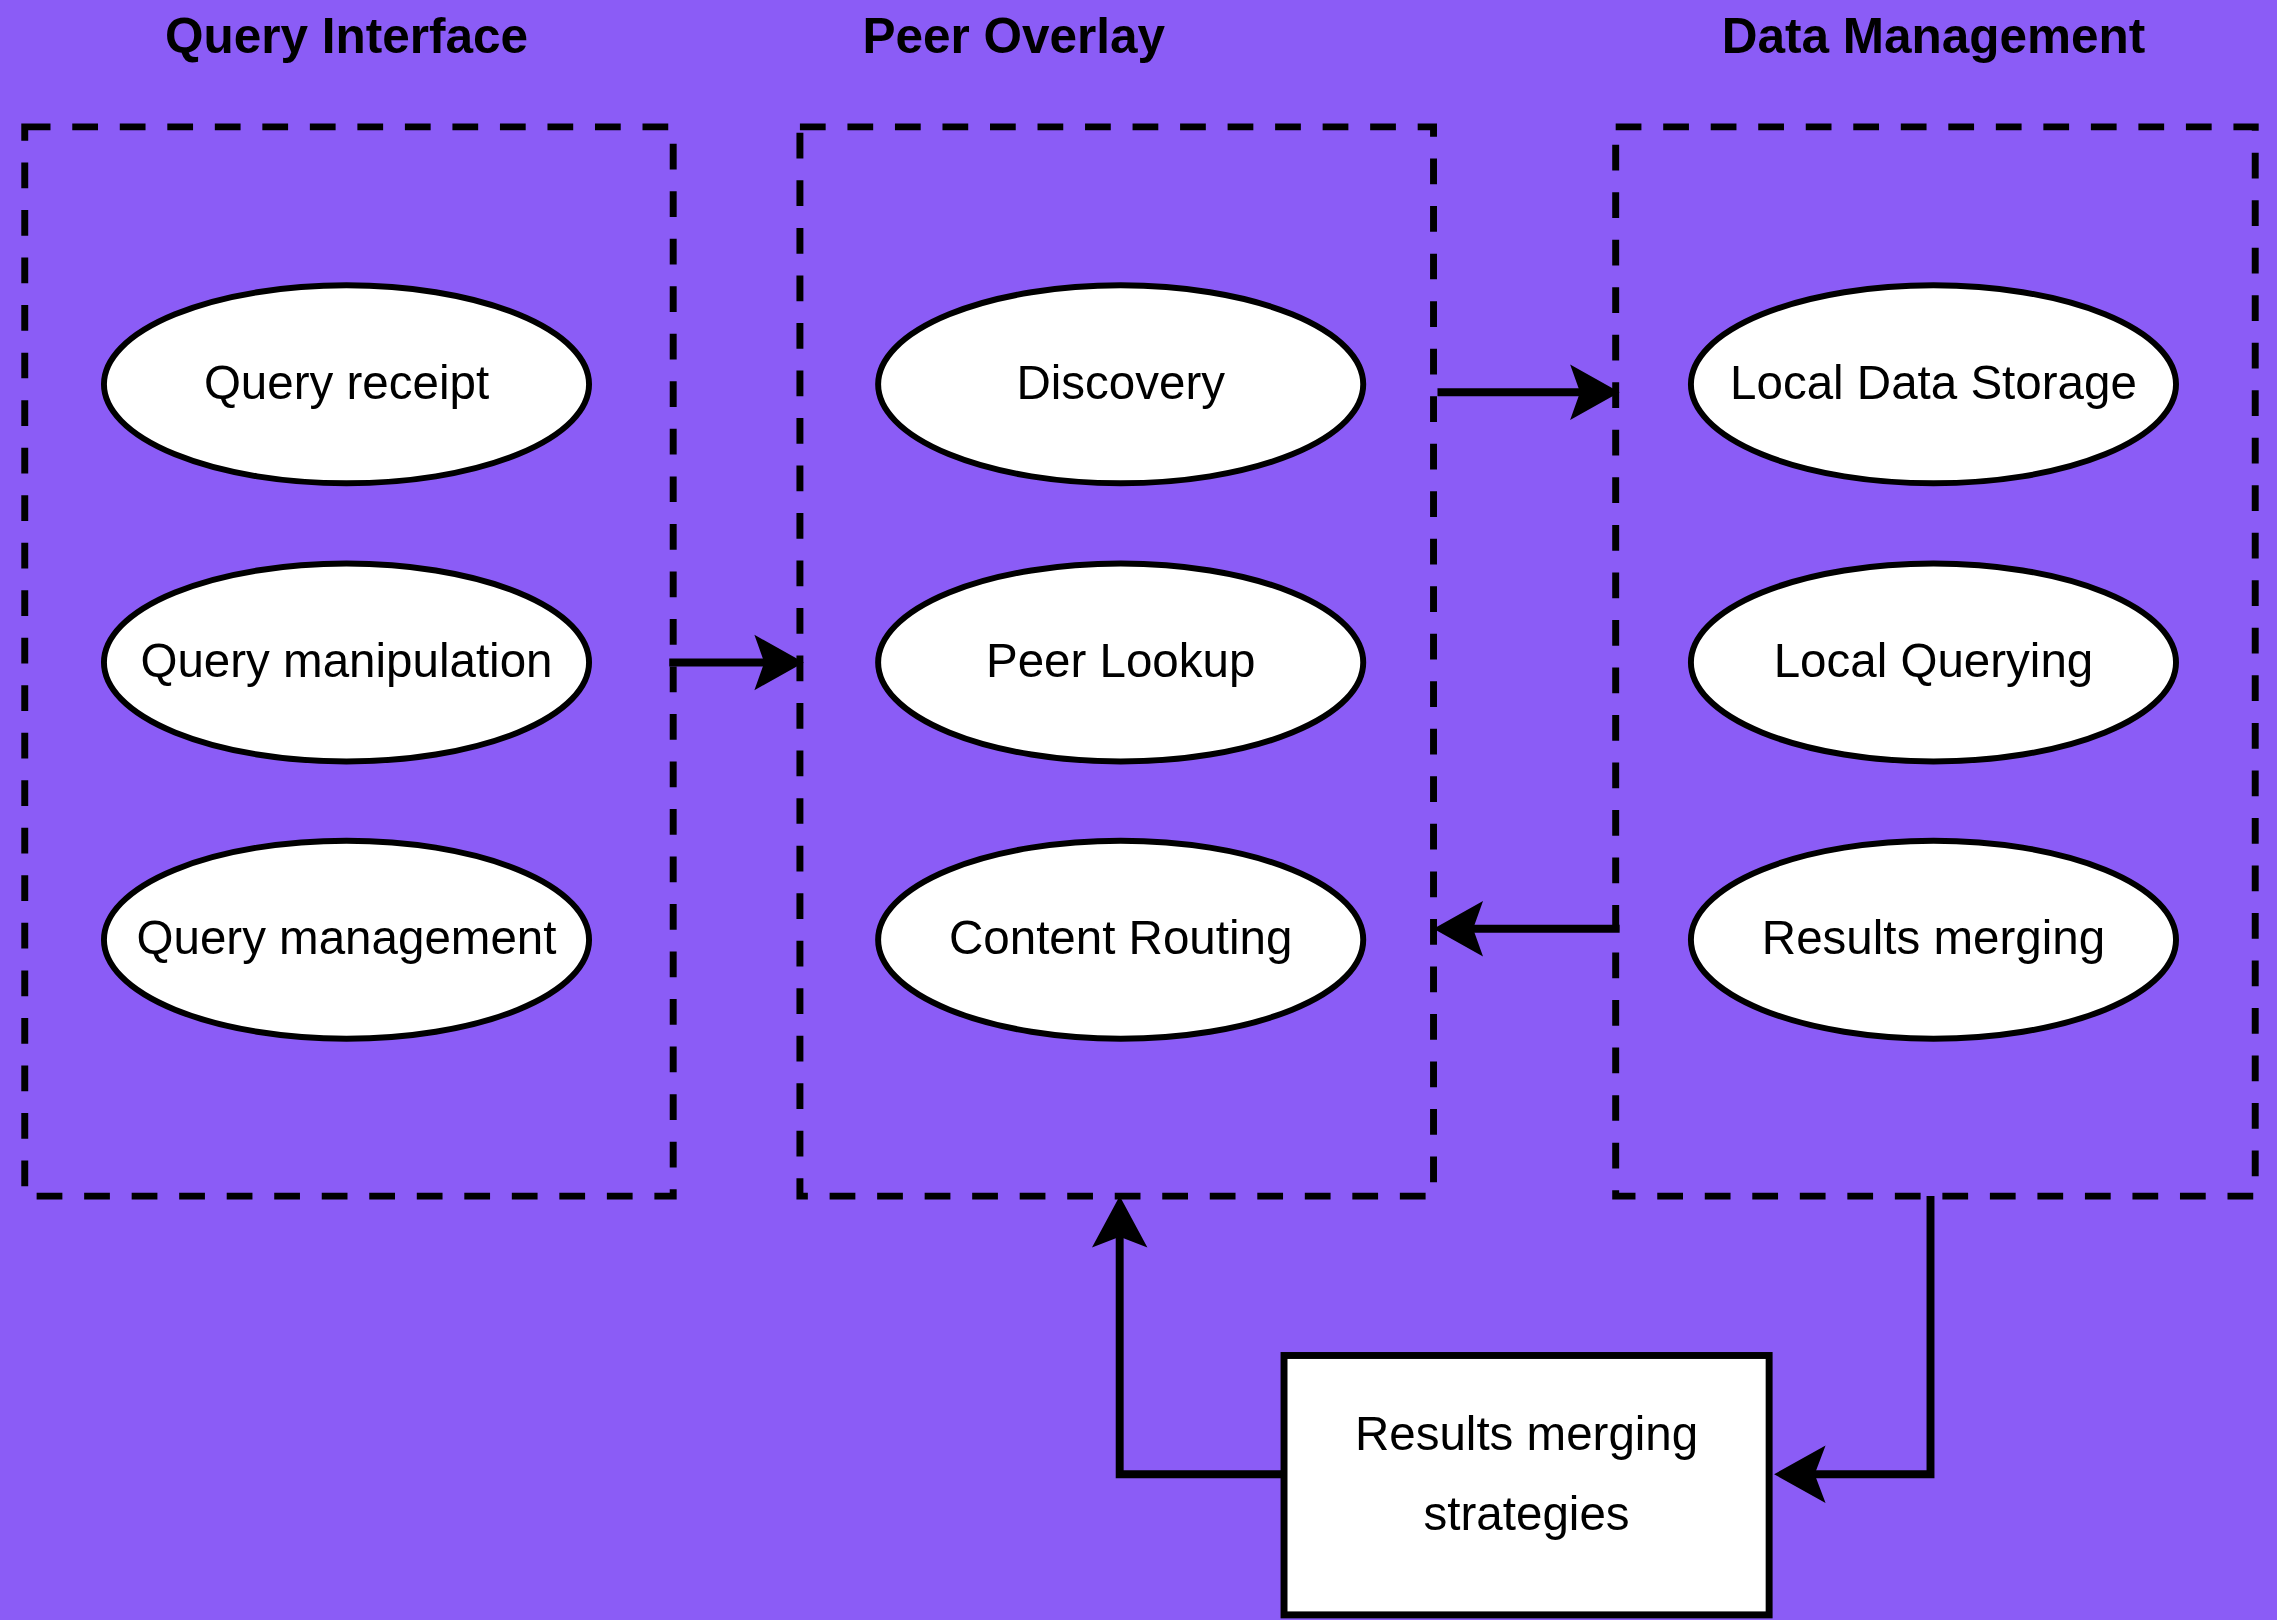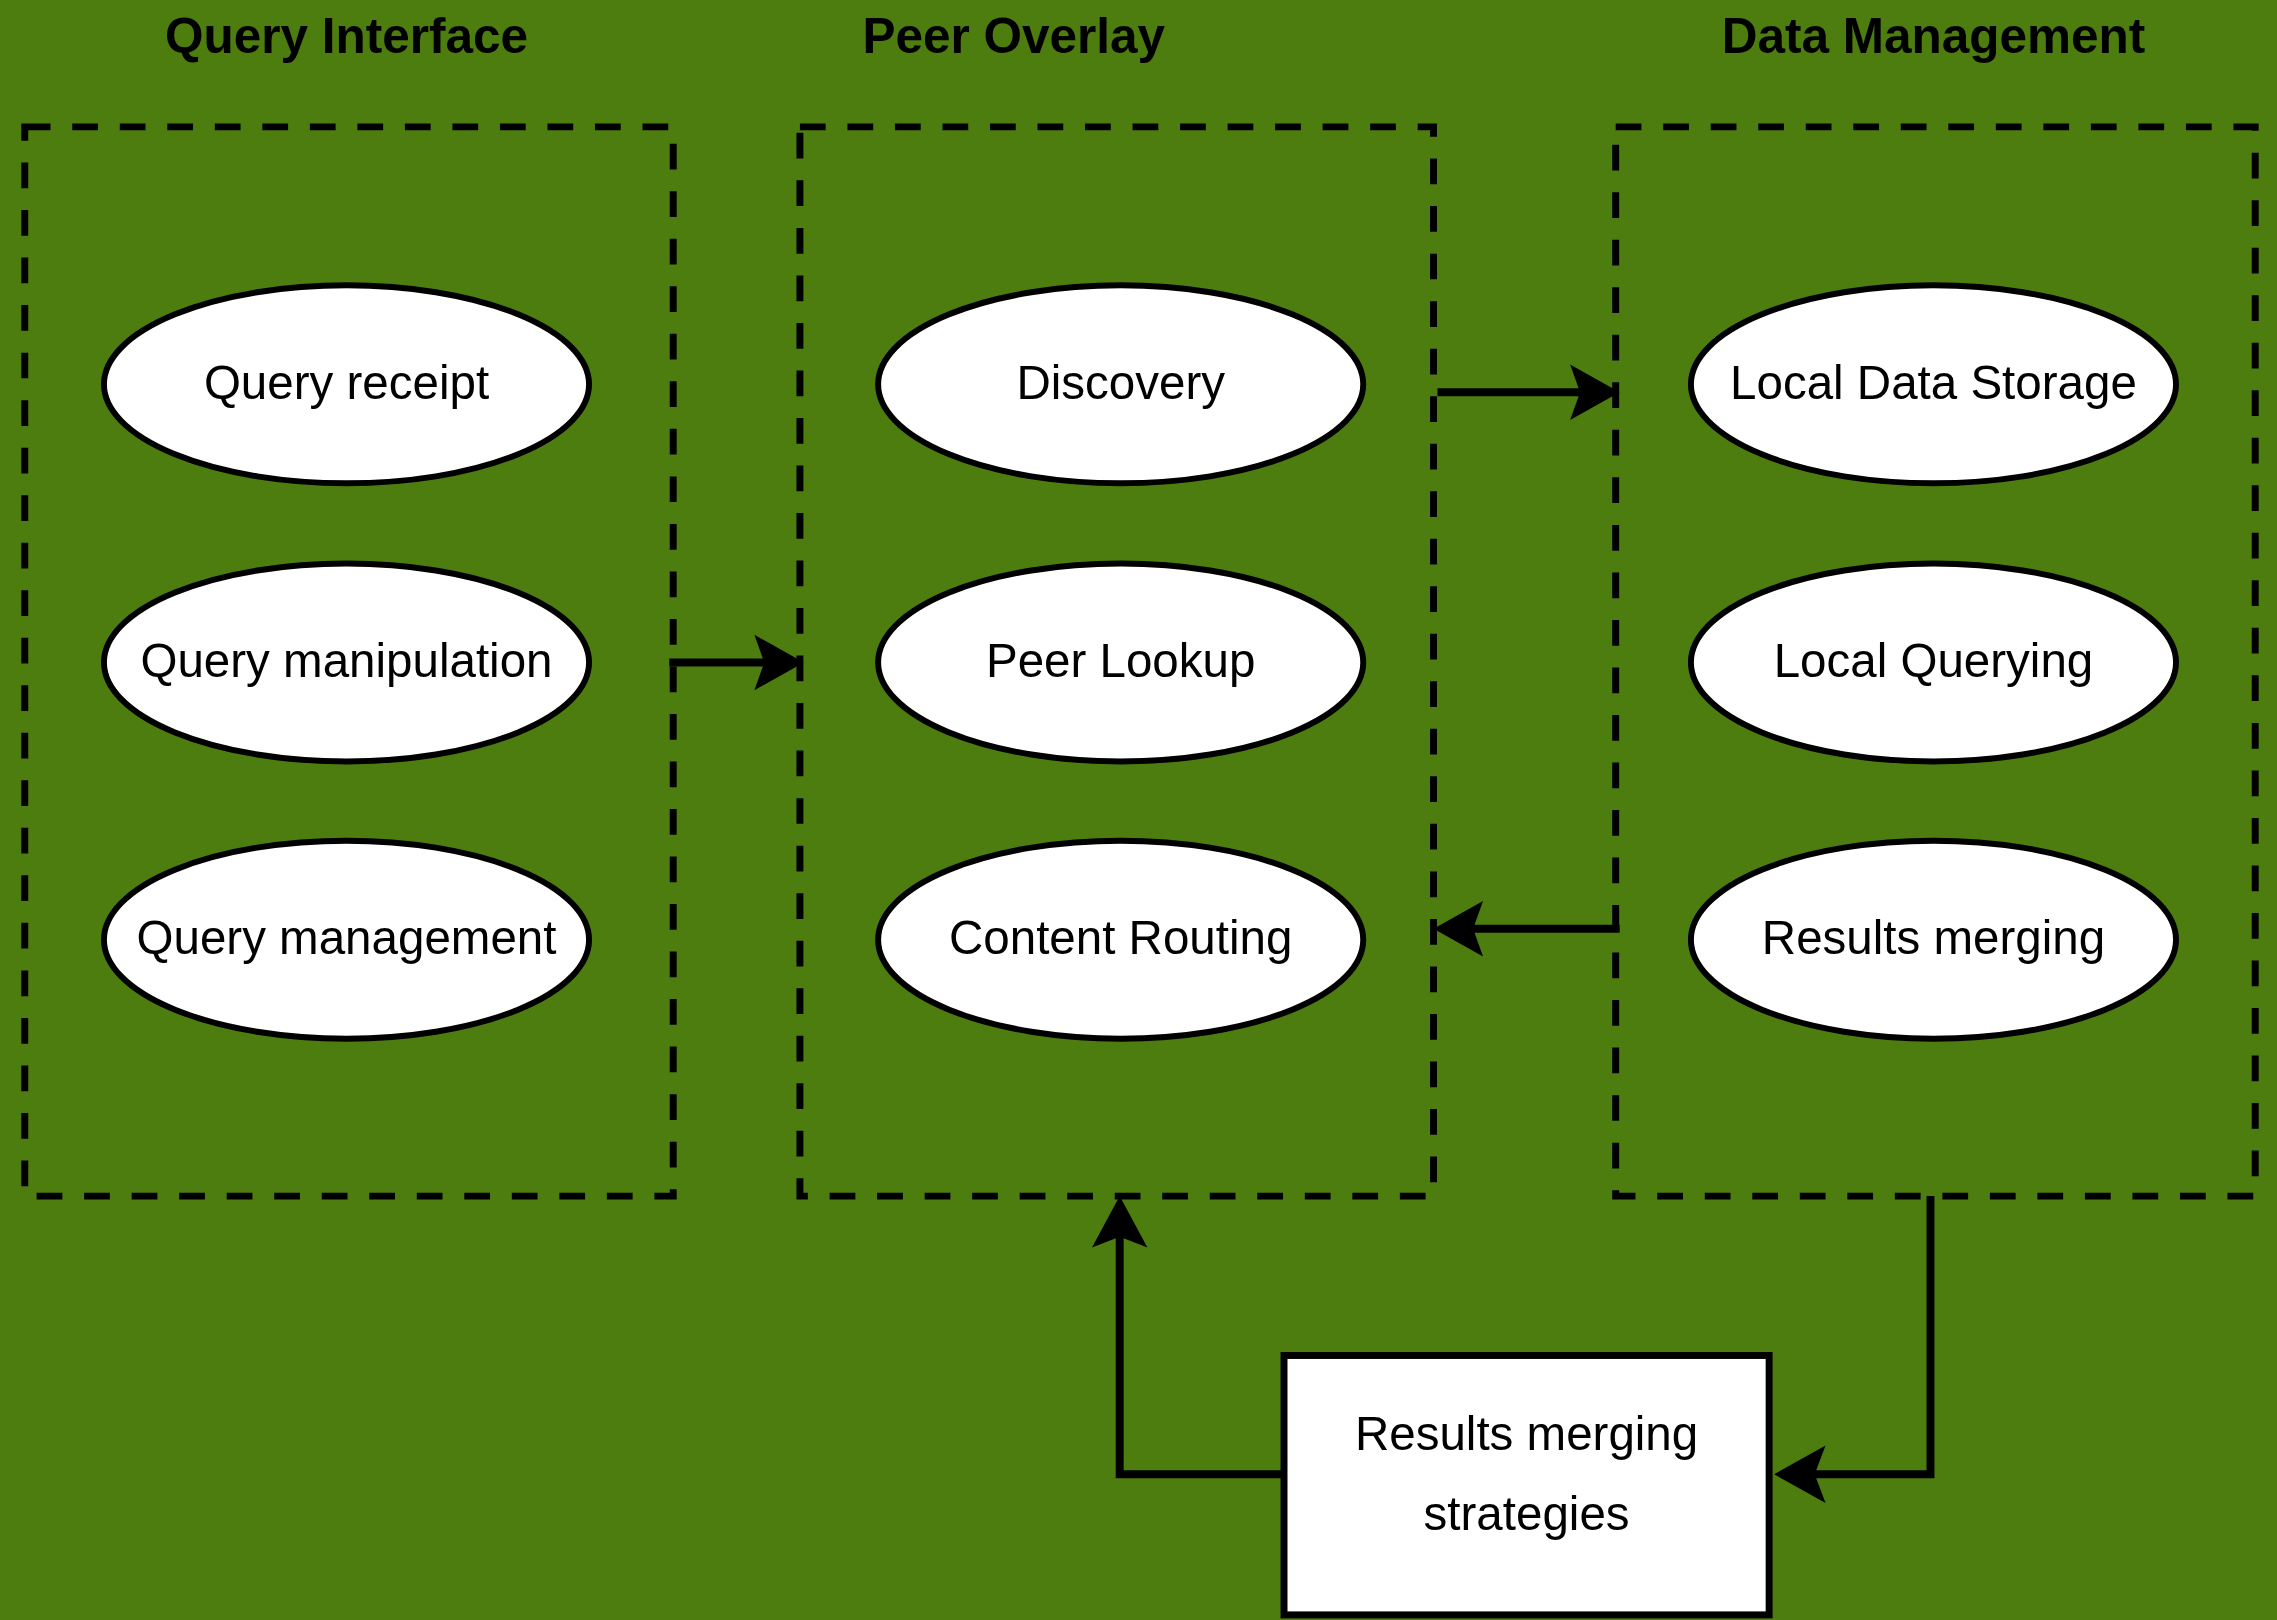--- a/index.html
+++ b/index.html
@@ -8,21 +8,21 @@
     padding: 0;
     background: #ffffff;
   }
   body {
     font-family: "Liberation Sans", sans-serif;
   }
   #stage {
     position: relative;
     width: 2277px;
     height: 1621px;
-    background: #4d7c0f;
+    background: #8b5cf6;
     overflow: hidden;
   }
   #diagram-svg {
     position: absolute;
     left: 0;
     top: 0;
     width: 2277px;
     height: 1621px;
     display: block;
   }

